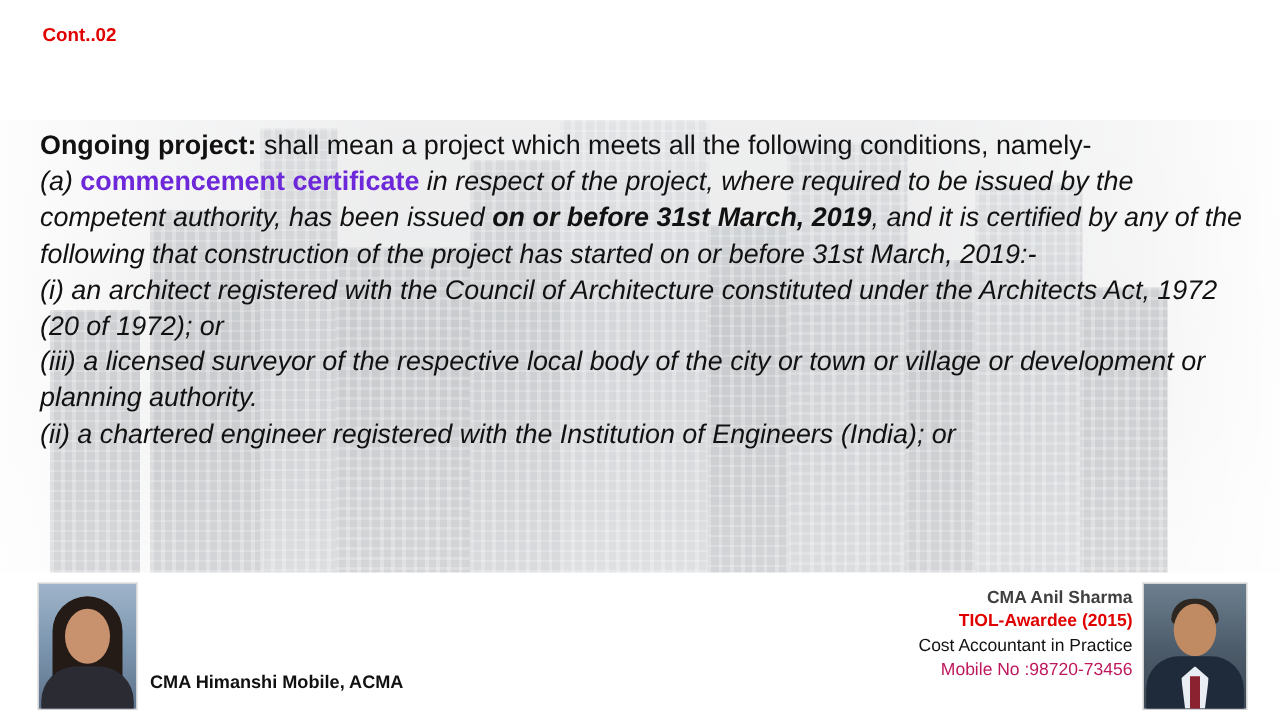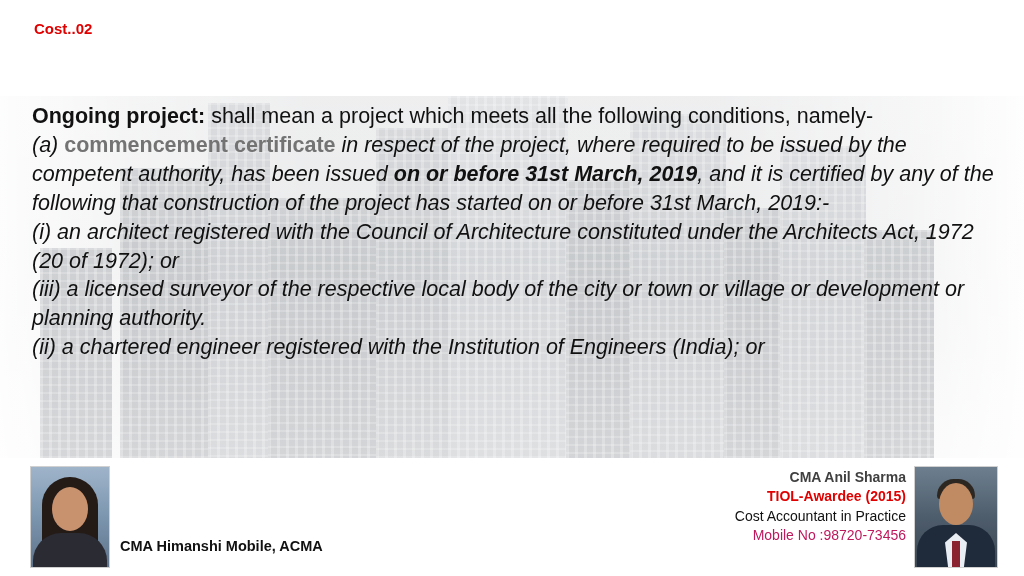--- a/index.html
+++ b/index.html
@@ -108,21 +108,21 @@
     top: 0;
     width: 1024px;
     padding: 6px 26px 0 32px;
     box-sizing: border-box;
     font-size: 21.5px;
     line-height: 1.345;
     color: #111111;
   }
   .para { margin: 0 0 0 0; }
   .lead { font-weight: bold; }
-  .red-bold { color: #737373; font-weight: bold; }
+  .red-bold { color: #6d28d9; font-weight: bold; }
   .ital { font-style: italic; }
   .ital-bold { font-style: italic; font-weight: bold; }
 
   
   .footer {
     position: absolute;
     left: 0;
     bottom: 0;
     width: 1024px;
     height: 118px;
@@ -210,21 +210,21 @@
   .cr-award { font-size: 14px; font-weight: bold; color: #e00000; }
   .cr-role { font-size: 14px; color: #111111; }
   .cr-mobile { font-size: 14px; color: #be185d; }
 </style>
 </head>
 <body>
 
 <div class="slide">
 
   <div class="header">
-    <div class="cont">Cost..02</div>
+    <div class="cont">Cont..02</div>
   </div>
 
   <div class="body-wrap">
     <div class="bg">
       <div class="bld b11"></div>
       <div class="bld b1"></div>
       <div class="bld b2"></div>
       <div class="bld b3"></div>
       <div class="bld b4"></div>
       <div class="bld b5"></div>

